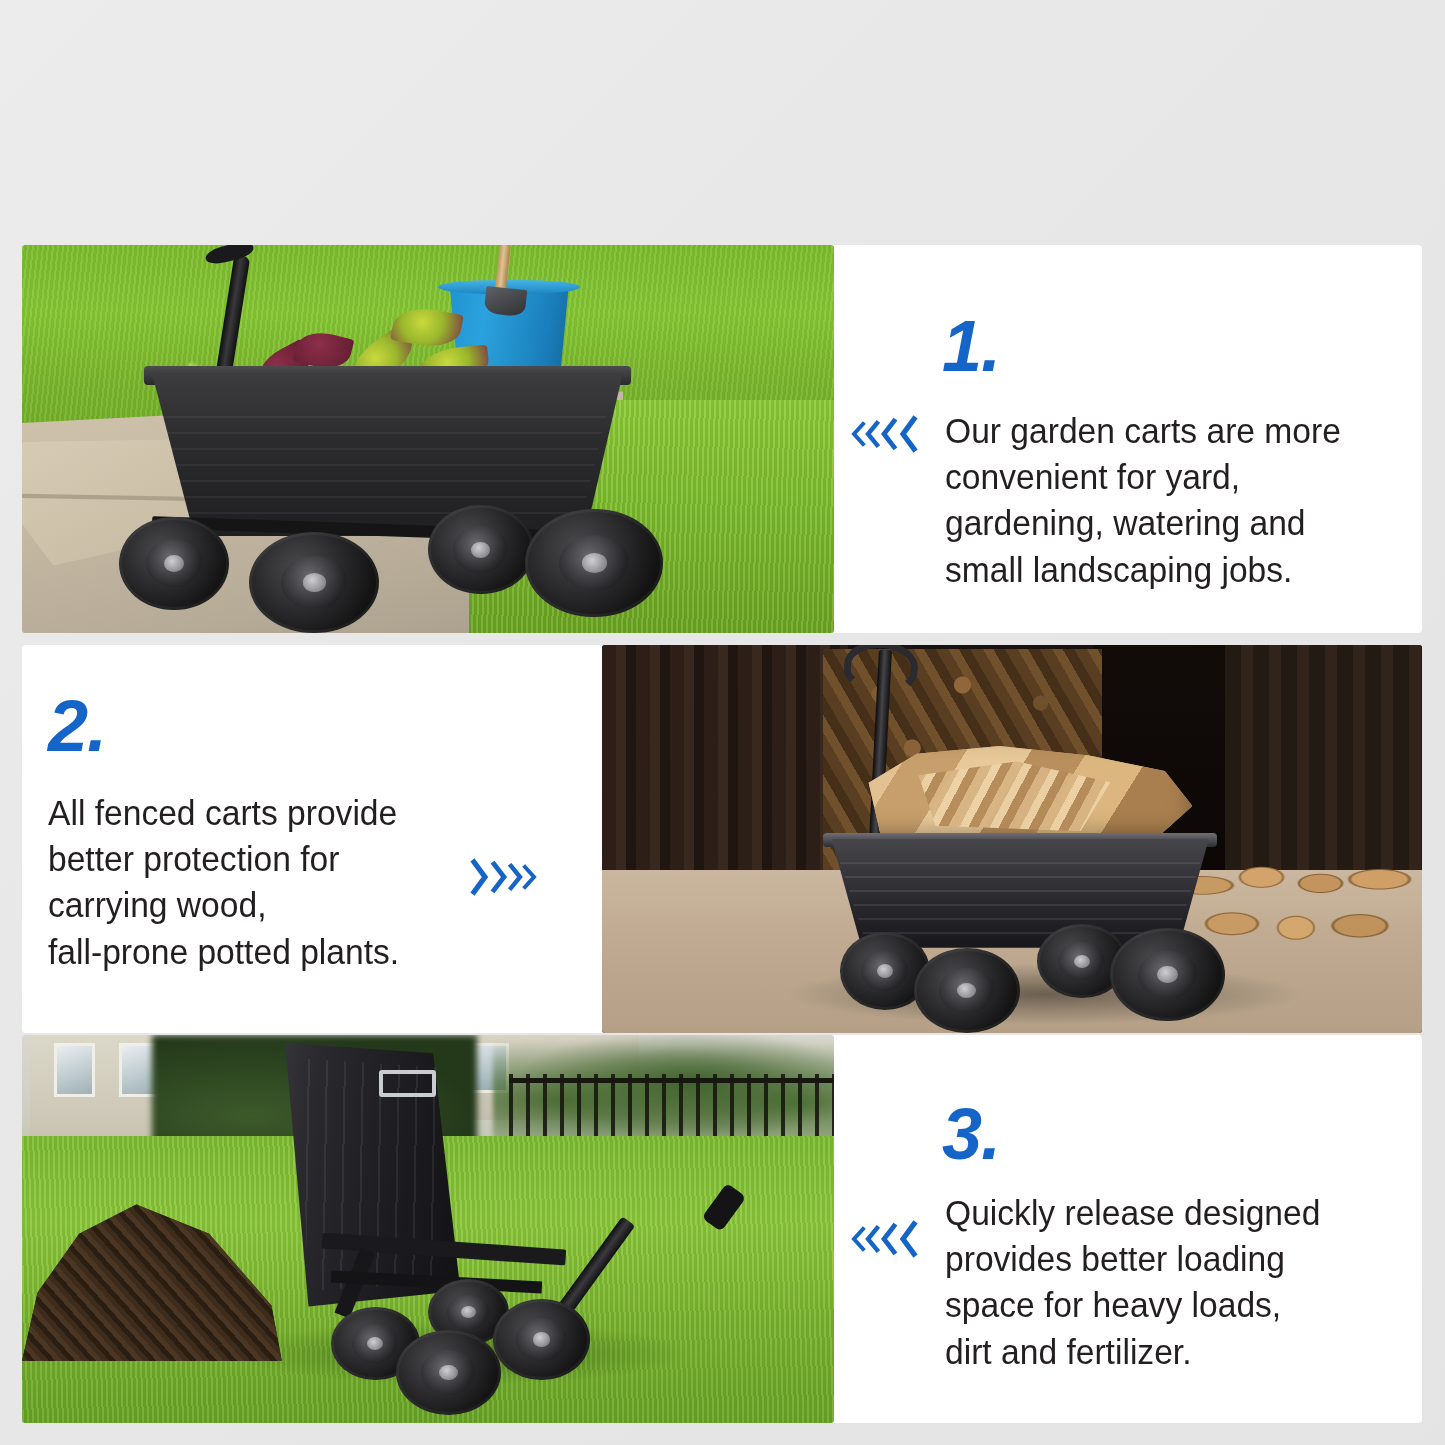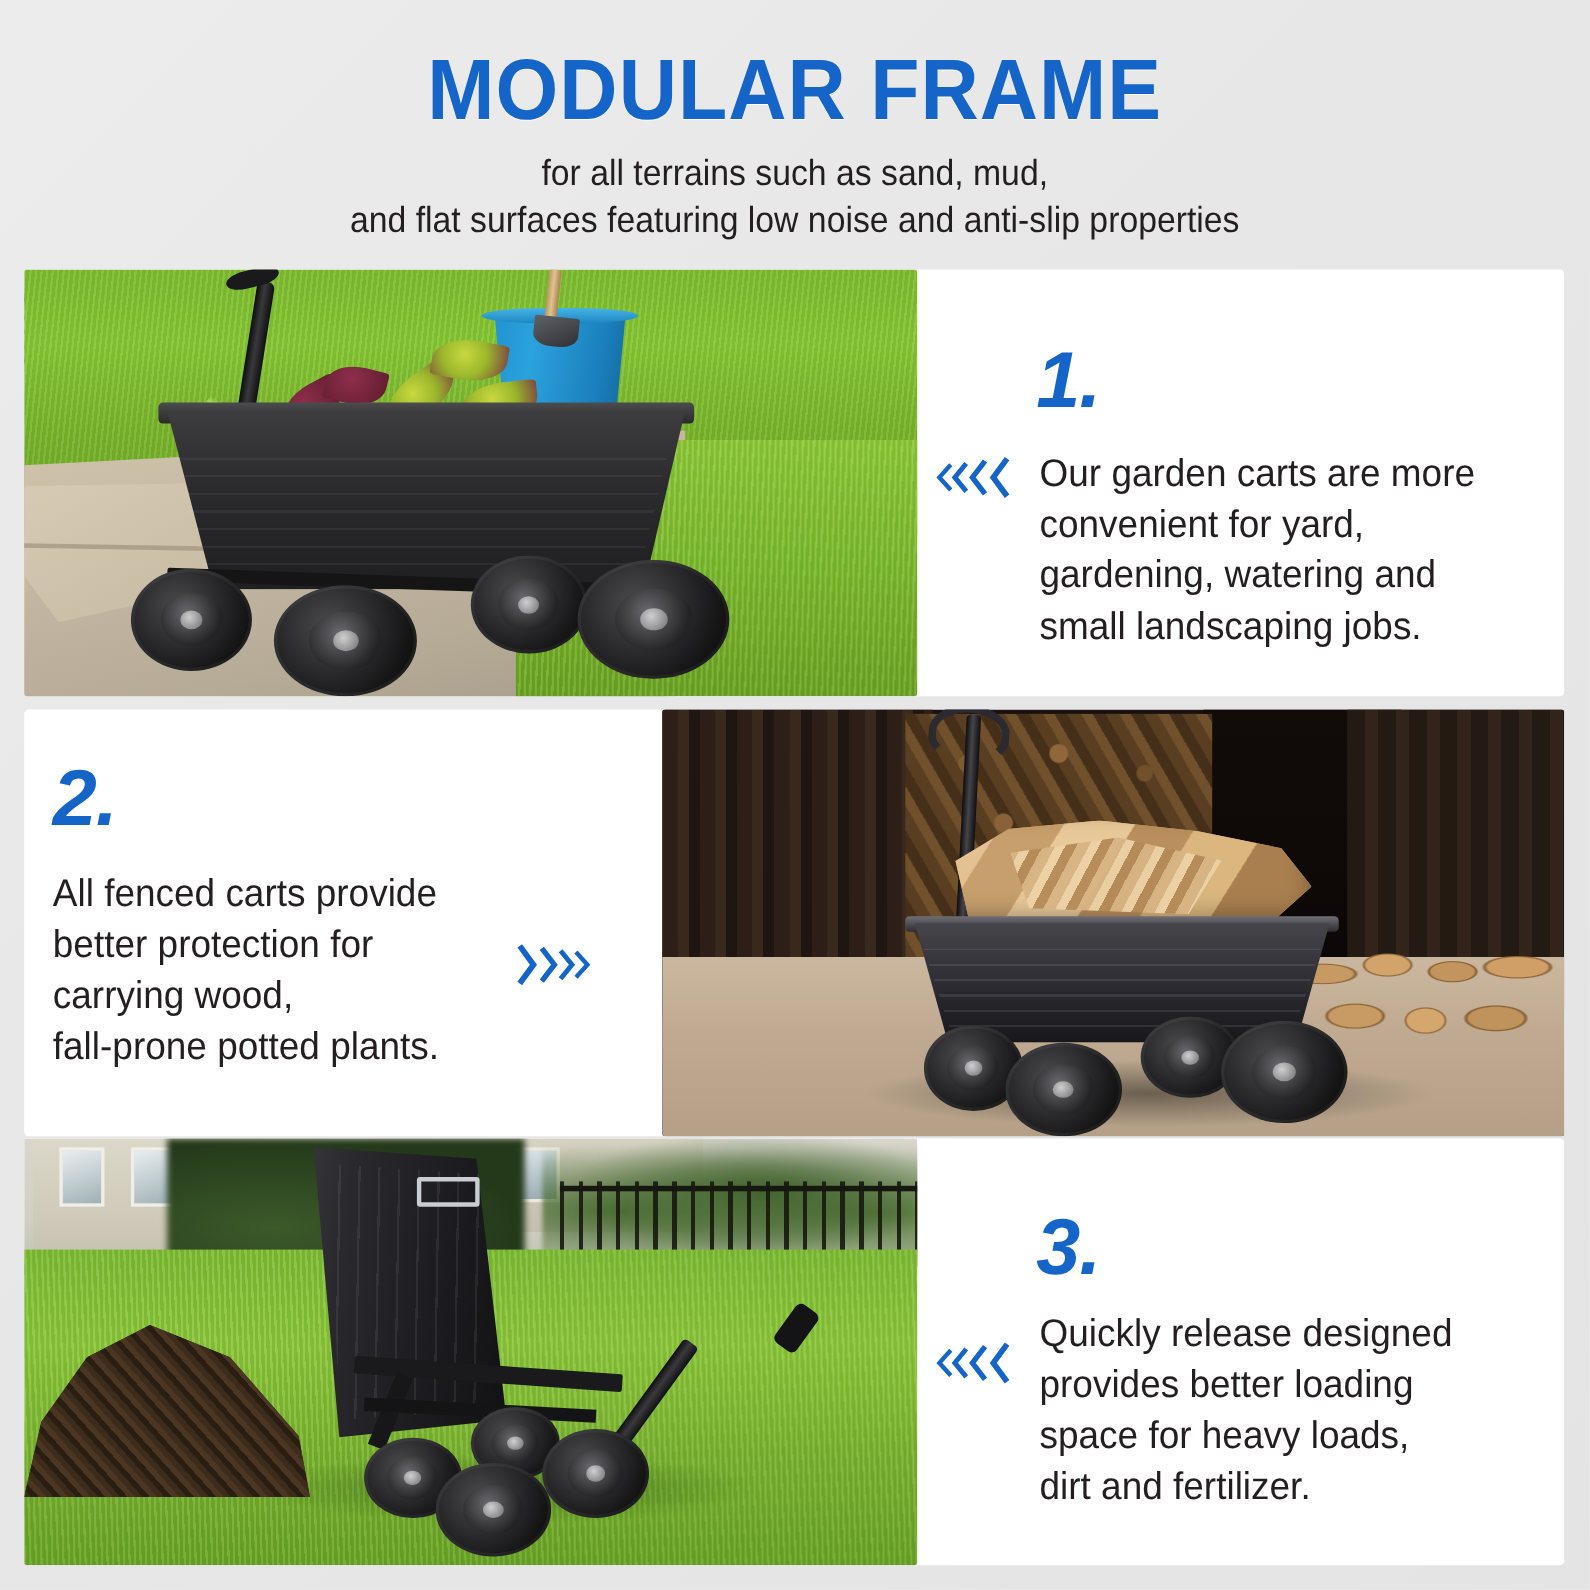--- a/index.html
+++ b/index.html
@@ -403,27 +403,20 @@
   .p3-w1 { left: 38%; top: 70%; width: 11%; height: 19%; }
   .p3-w2 { left: 46%; top: 76%; width: 13%; height: 22%; }
   .p3-w3 { left: 50%; top: 63%; width: 10%; height: 17%; }
   .p3-w4 { left: 58%; top: 68%; width: 12%; height: 21%; }
 </style>
 </head>
 <body>
 
 <div class="page">
 
-  <div class="header">
-    <div class="title">MODULAR FRAME</div>
-    <div class="subtitle">
-      <div>for all terrains such as sand, mud,</div>
-      <div>and flat surfaces featuring low noise and anti-slip properties</div>
-    </div>
-  </div>
 
   <div class="card" style="left:22px; top:245px; width:1400px; height:388px;">
   </div>
 
   <div class="photo" style="left:22px; top:245px; width:812px; height:388px;">
     <div class="photo-inner">
       <div class="p1-grass-far"></div>
       <div class="p1-path"></div>
       <div class="p1-grass-near"></div>
 

